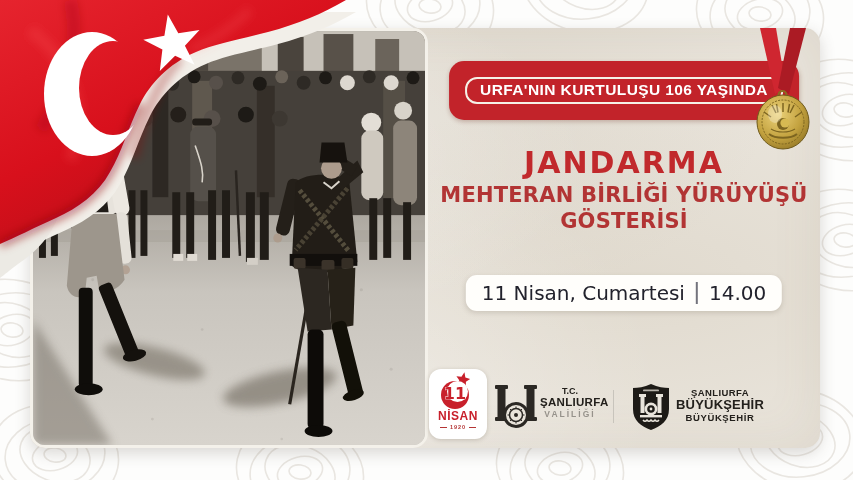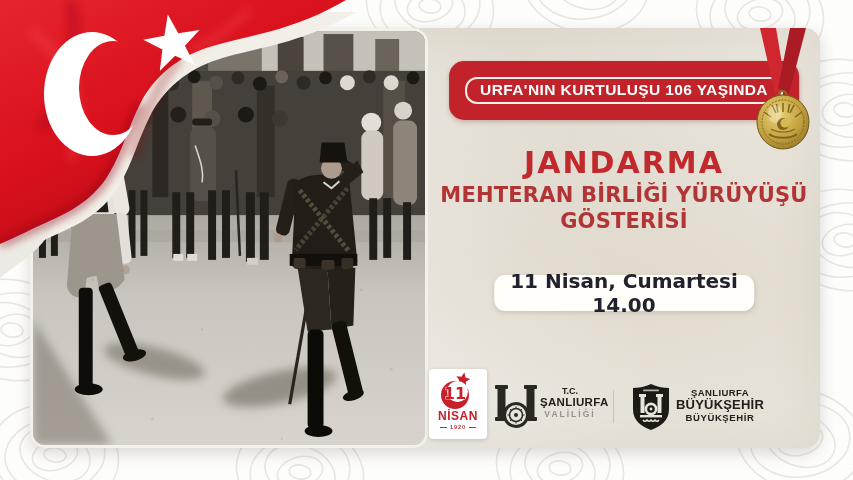--- a/index.html
+++ b/index.html
@@ -54,35 +54,34 @@
     line-height:38px;
   }
   .title-sub{
     font-size:21px;font-weight:bold;color:#b23434;letter-spacing:.2px;
     line-height:26px;
   }
 
   .pill{
     position:absolute;left:50%;transform:translateX(-50%);
     background:#fffefb;border-radius:11px;
-    display:flex;align-items:center;justify-content:center;
-    color:#22222c;font-weight:bold;white-space:nowrap;
+    display:flex;align-items:center;
+    color:#22222c;font-weight:normal;white-space:nowrap;
     box-shadow:0 2px 5px rgba(90,80,60,.18);
     font-family:"DejaVu Sans", sans-serif;
-    flex-direction:column;
   }
   .date-pill{top:247px;height:36px;padding:0 16px;font-size:20px;}
   .date-pill .vsep{width:2px;height:22px;background:#50505c;margin:0 11px;opacity:.8;}
   .loc-pill{top:287px;height:31px;padding:0 14px;font-size:17.5px;border-radius:9px;}
 
   
   .logos{position:absolute;left:0;right:0;top:343px;height:70px;}
   .nisan-card{
     position:absolute;left:1px;top:-2px;width:58px;height:70px;
-    background:#ffffff;border-radius:4px;
+    background:#ffffff;border-radius:12px;
     box-shadow:0 1px 4px rgba(90,80,60,.25);
     text-align:center;
   }
   .nisan-card svg{display:block;margin:0 auto;}
   .nisan-name{font-size:12px;font-weight:bold;color:#c8202b;letter-spacing:.5px;margin-top:-2px;}
   .nisan-year{display:flex;align-items:center;justify-content:center;gap:3px;margin-top:1px;}
   .nisan-year .yline{width:7px;height:1px;background:#b43434;}
   .nisan-year .ytext{font-size:5.5px;color:#b43434;font-weight:bold;letter-spacing:1px;}
 
   .gov-emblem{position:absolute;left:66px;top:12px;}

